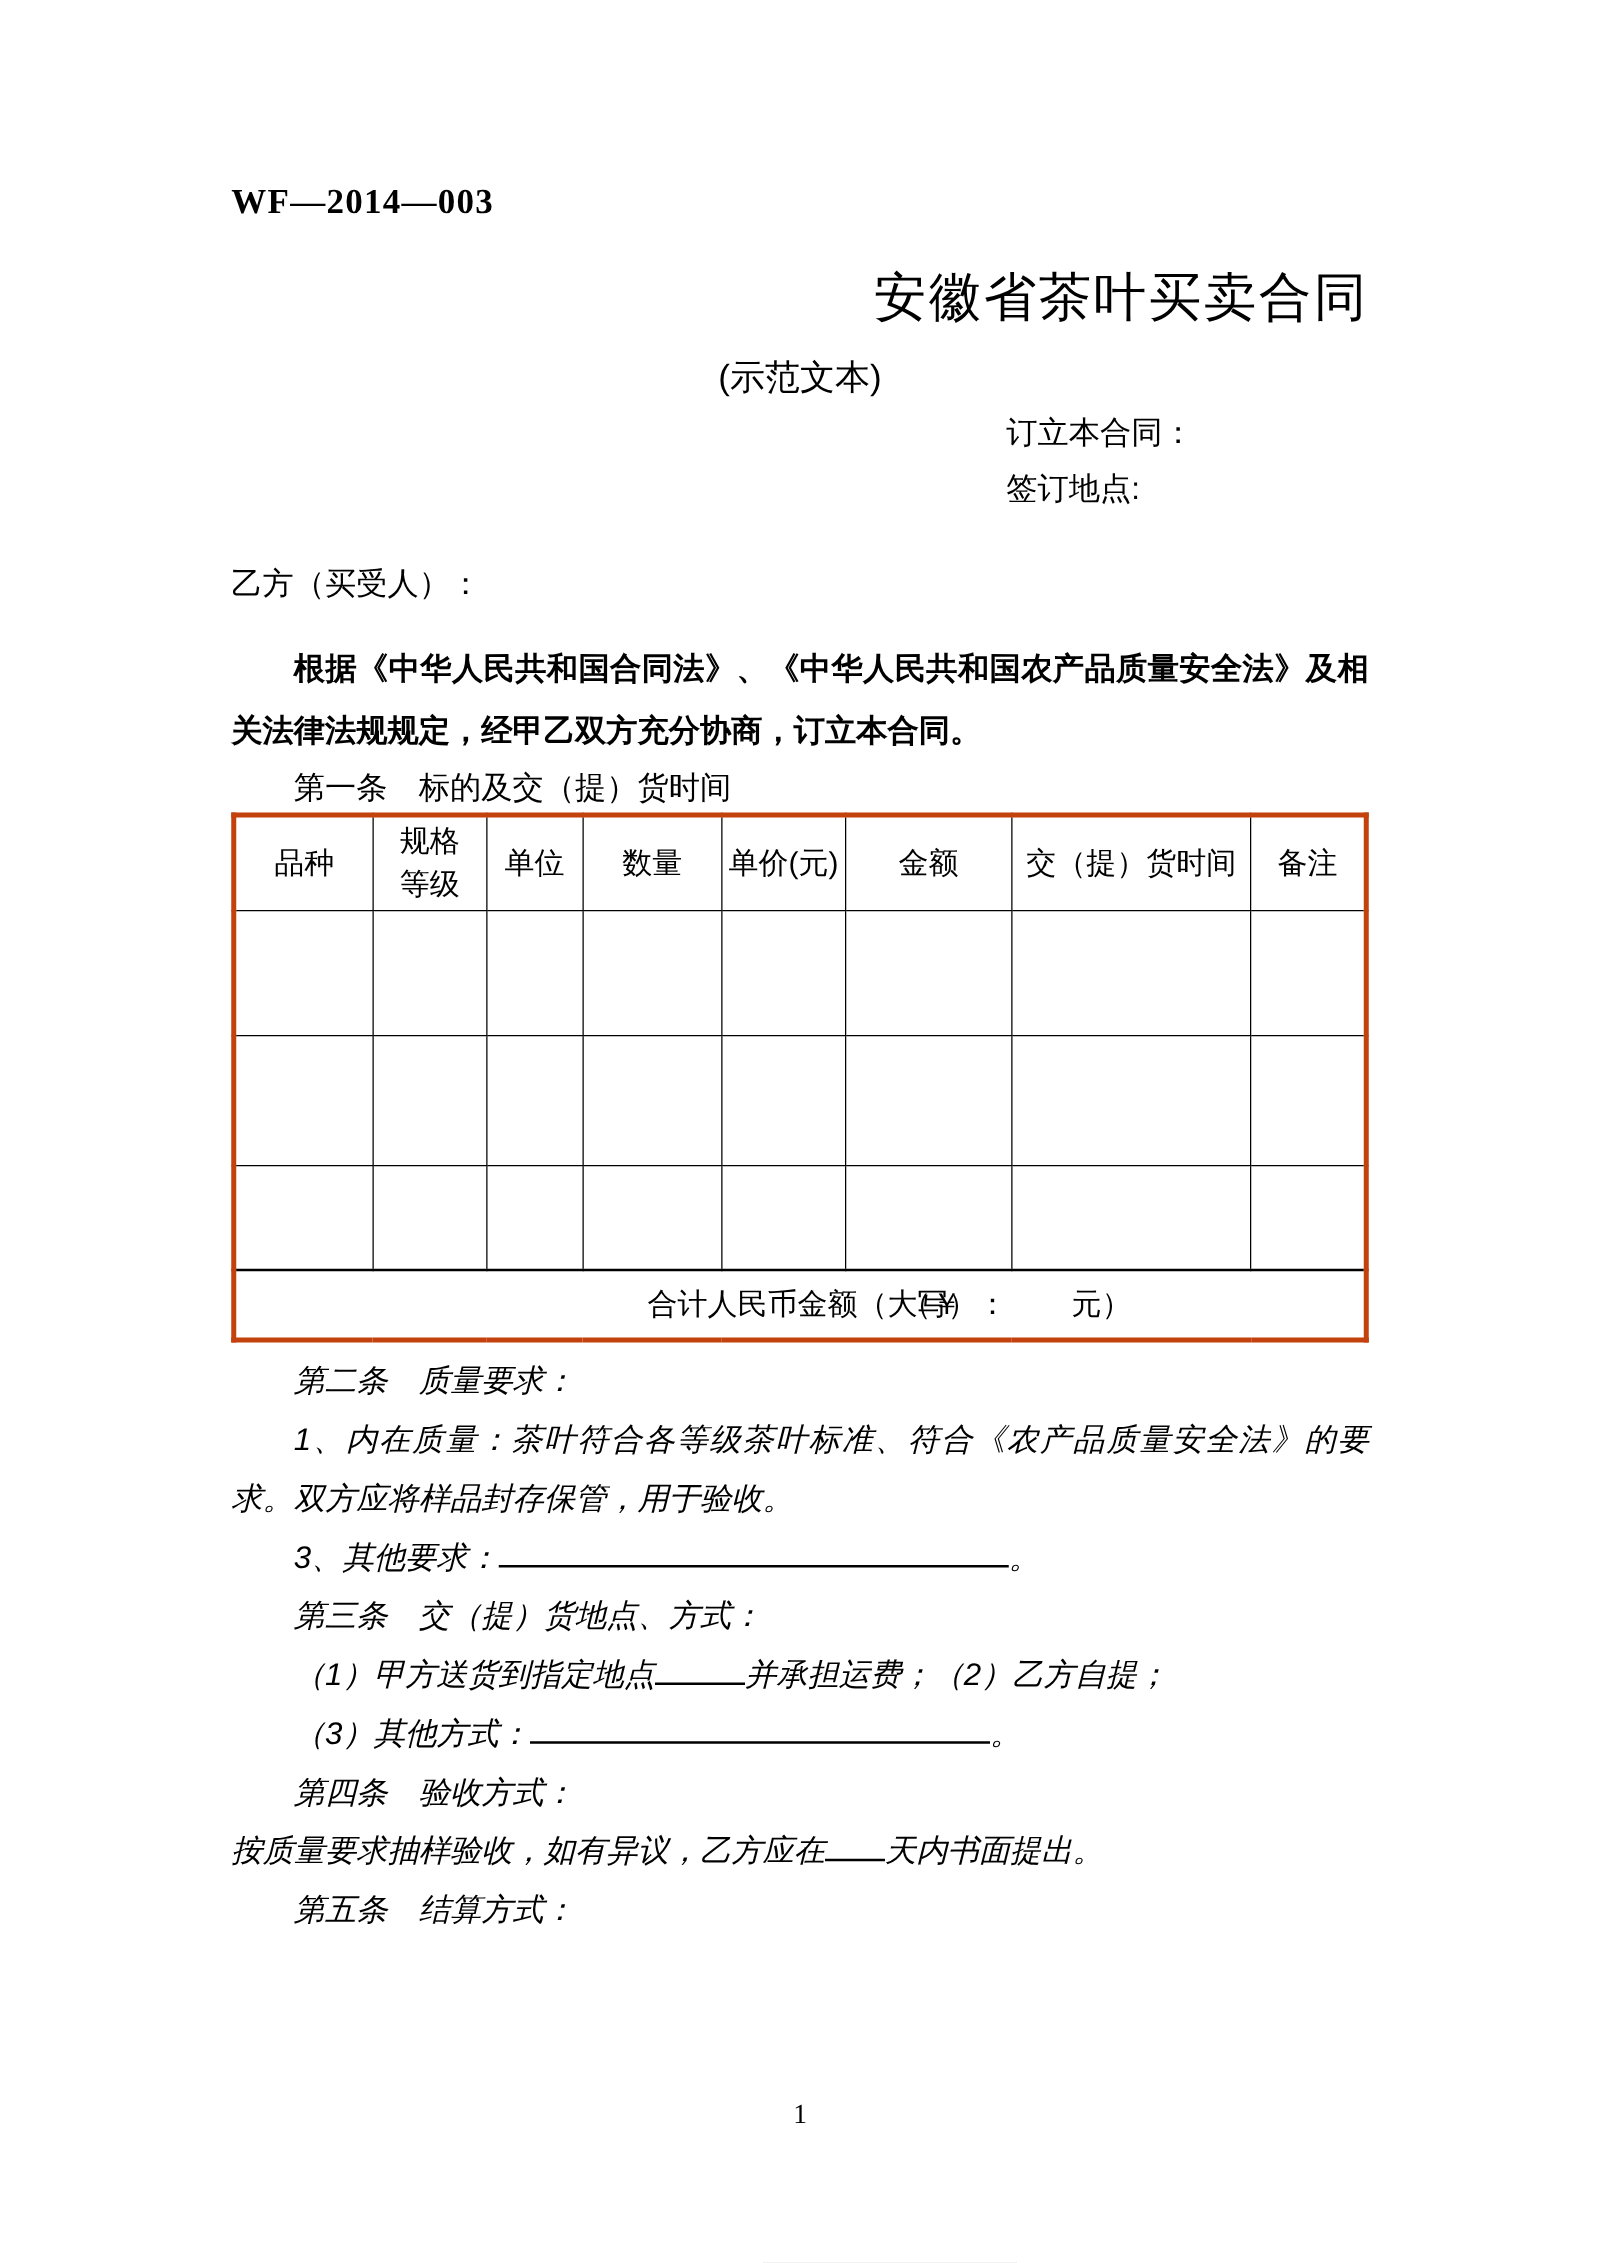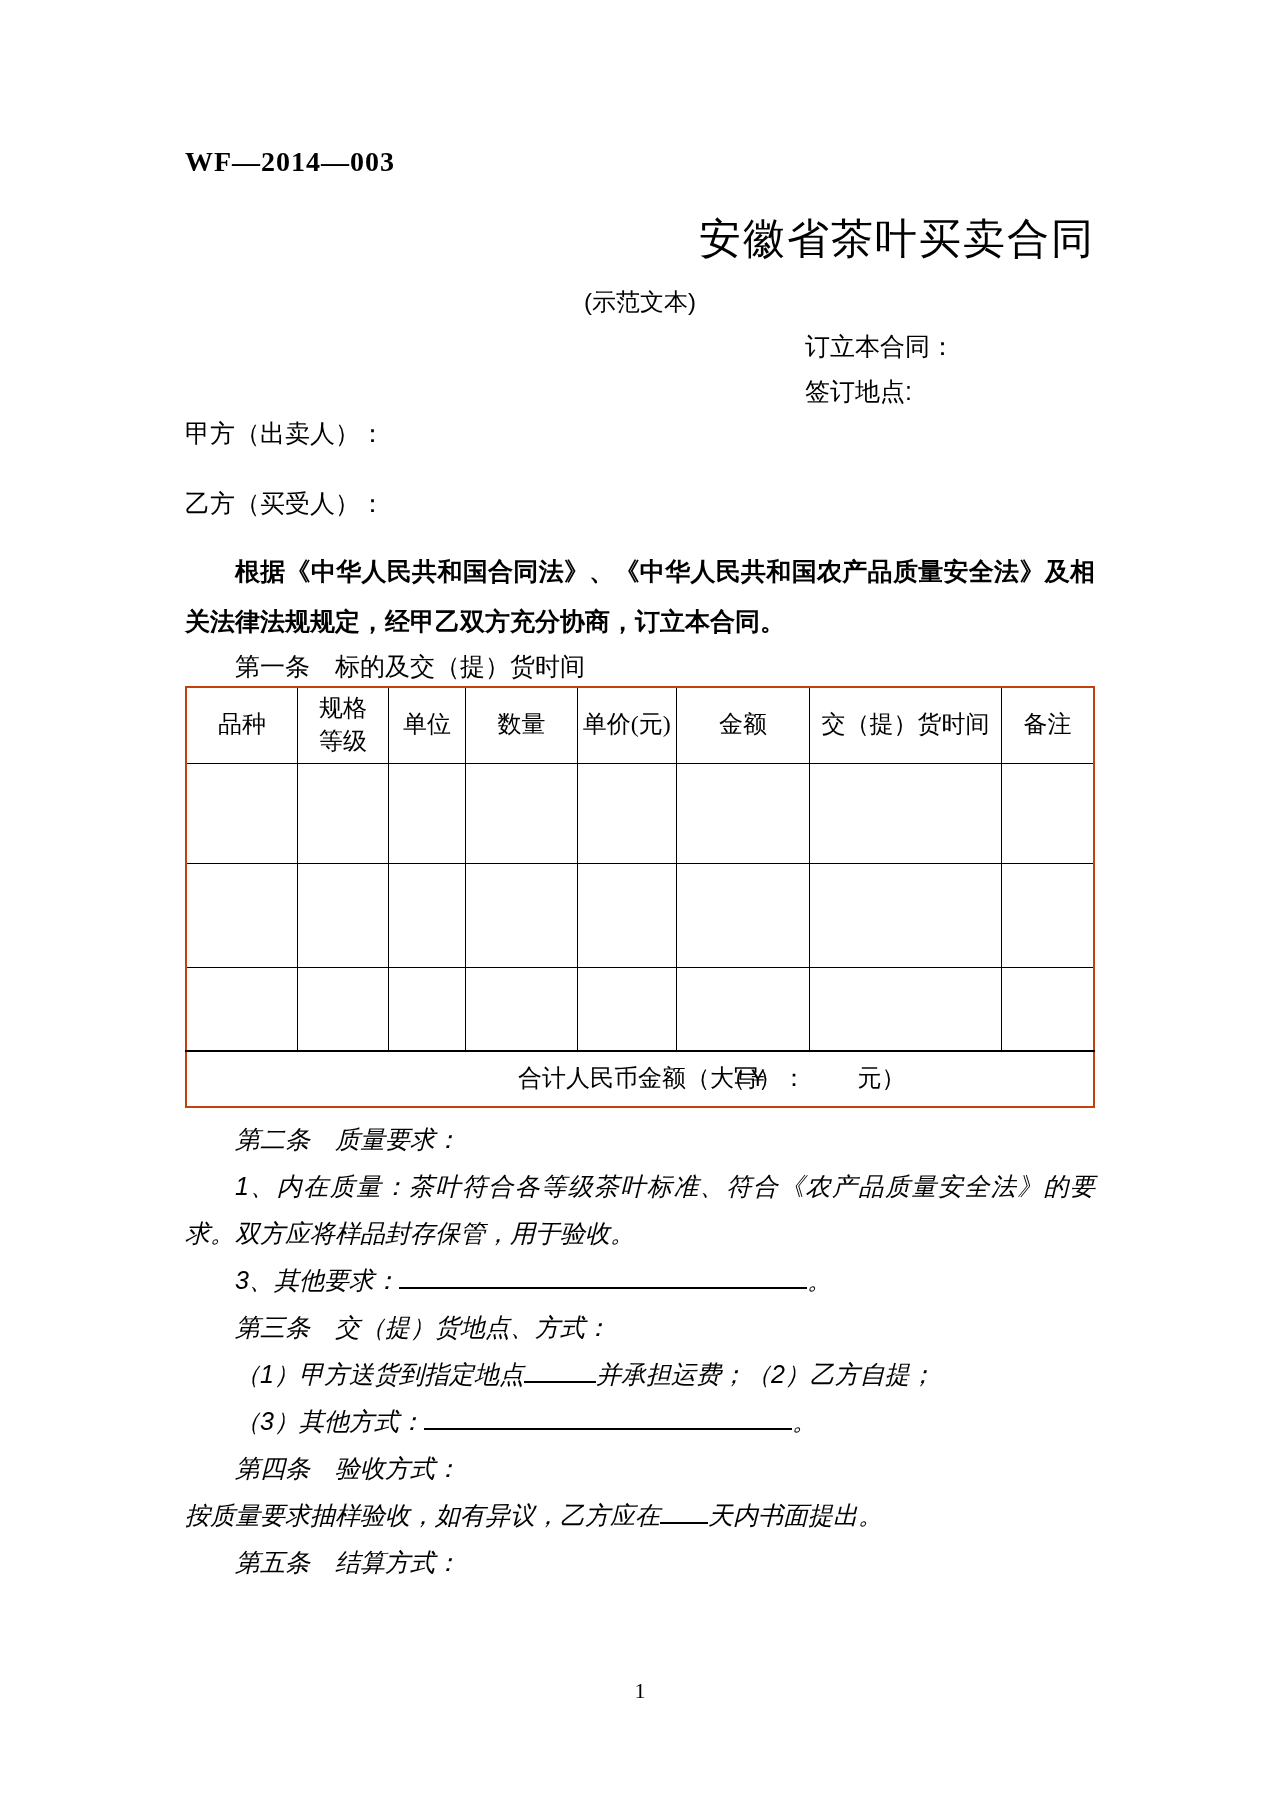--- a/index.html
+++ b/index.html
@@ -18,36 +18,35 @@
     letter-spacing:1px;
   }
   .title {
     margin-top:34px; text-align:right;
     font-family:"Liberation Serif", serif;
     font-size:42px; line-height:54px; font-weight:500;
     letter-spacing:2px;
   }
   .subtitle {
     margin-top:18px; text-align:center;
-    font-size:24px; line-height:36px;
+    font-size:28px; line-height:36px;
   }
   .meta { margin-top:4px; padding-left:620px; }
   .meta .meta-line { line-height:45px; }
   .party-a { margin-top:2px; line-height:34px; }
   .party-b { margin-top:36px; line-height:34px; }
   .preamble {
     margin-top:26px; line-height:50px;
     text-indent:2em; text-align:justify;font-weight:bold;
   }
   .art-heading { line-height:40px; text-indent:2em; }
   .goods-table {
     width:100%; border-collapse:collapse;
-    border:2px solid #c2410c; table-layout:fixed;
+    border:4px solid #c2410c; table-layout:fixed;
     font-size:24px;
-    font-family:Liberation Serif, serif;
   }
   .goods-table th, .goods-table td {
     border:1px solid #000; text-align:center;
     vertical-align:middle; font-weight:normal;
     padding:0 2px;
   }
   .goods-table thead tr { height:76px; }
   .goods-table .r1 { height:100px; }
   .goods-table .r2 { height:104px; }
   .goods-table .r3 { height:84px; }
@@ -86,21 +85,20 @@
   <div class="doc-code">WF—2014—003</div>
 
   <div class="title">安徽省茶叶买卖合同</div>
   <div class="subtitle">(示范文本)</div>
 
   <div class="meta">
     <div class="meta-line">订立本合同：</div>
     <div class="meta-line">签订地点:</div>
   </div>
 
-  <div class="party-a">甲方（出卖人）：</div>
   <div class="party-b">乙方（买受人）：</div>
 
   <p class="preamble">根据《中华人民共和国合同法》、《中华人民共和国农产品质量安全法》及相关法律法规规定，经甲乙双方充分协商，订立本合同。</p>
 
   <div class="art-heading">第一条　标的及交（提）货时间</div>
 
   <table class="goods-table">
     <colgroup>
       <col style="width:12.3%">
         <col style="width:10%">

